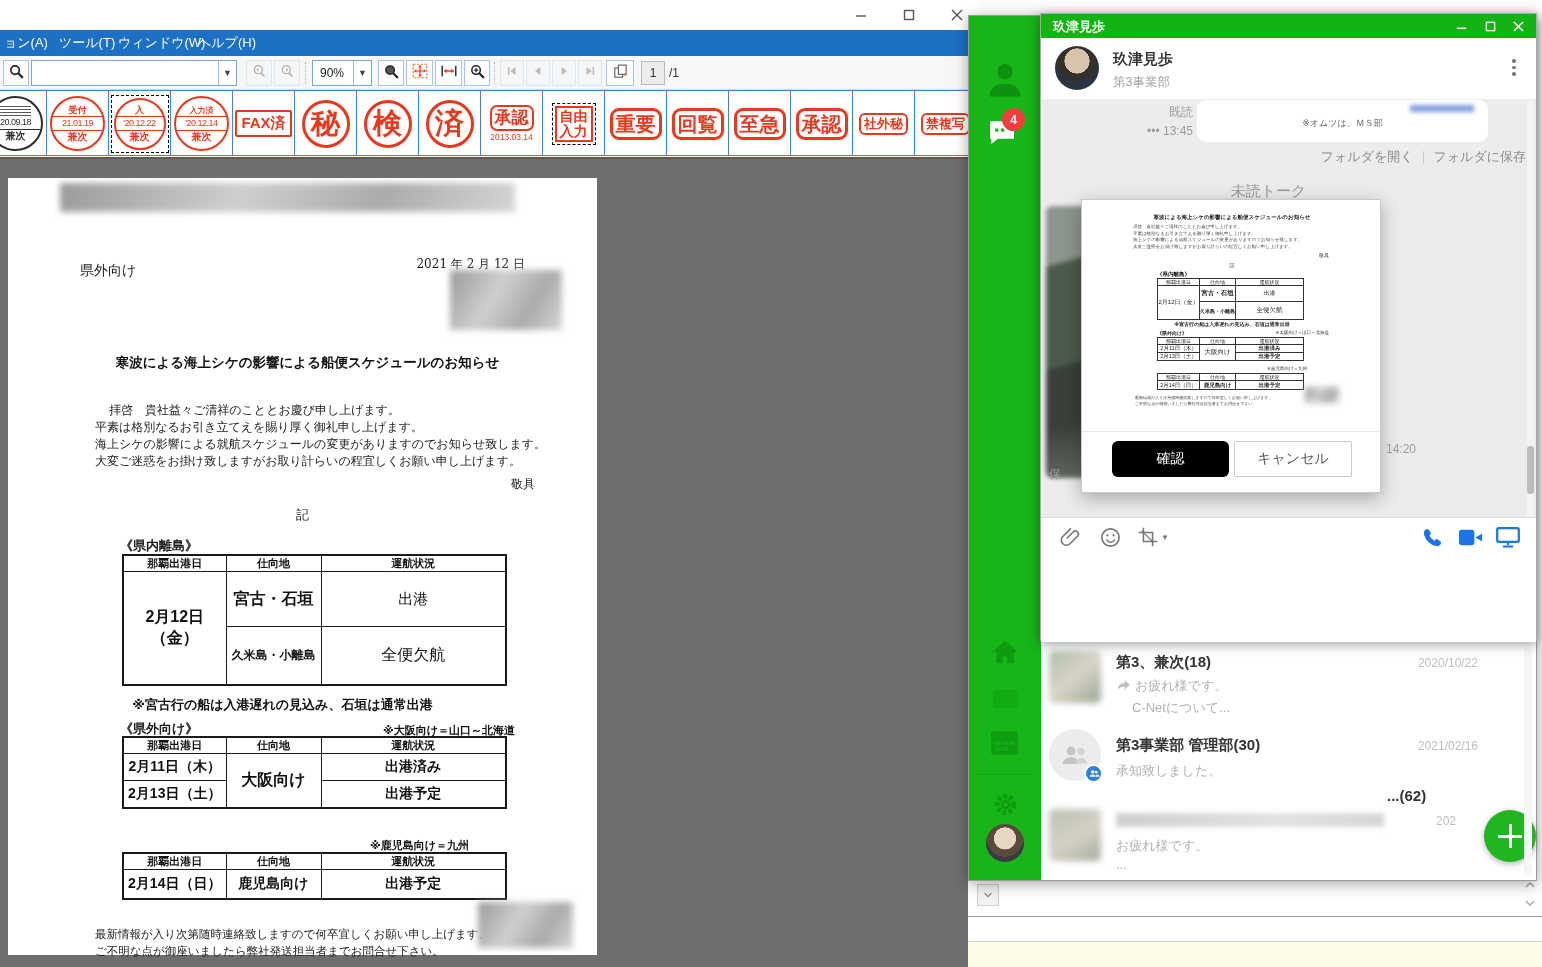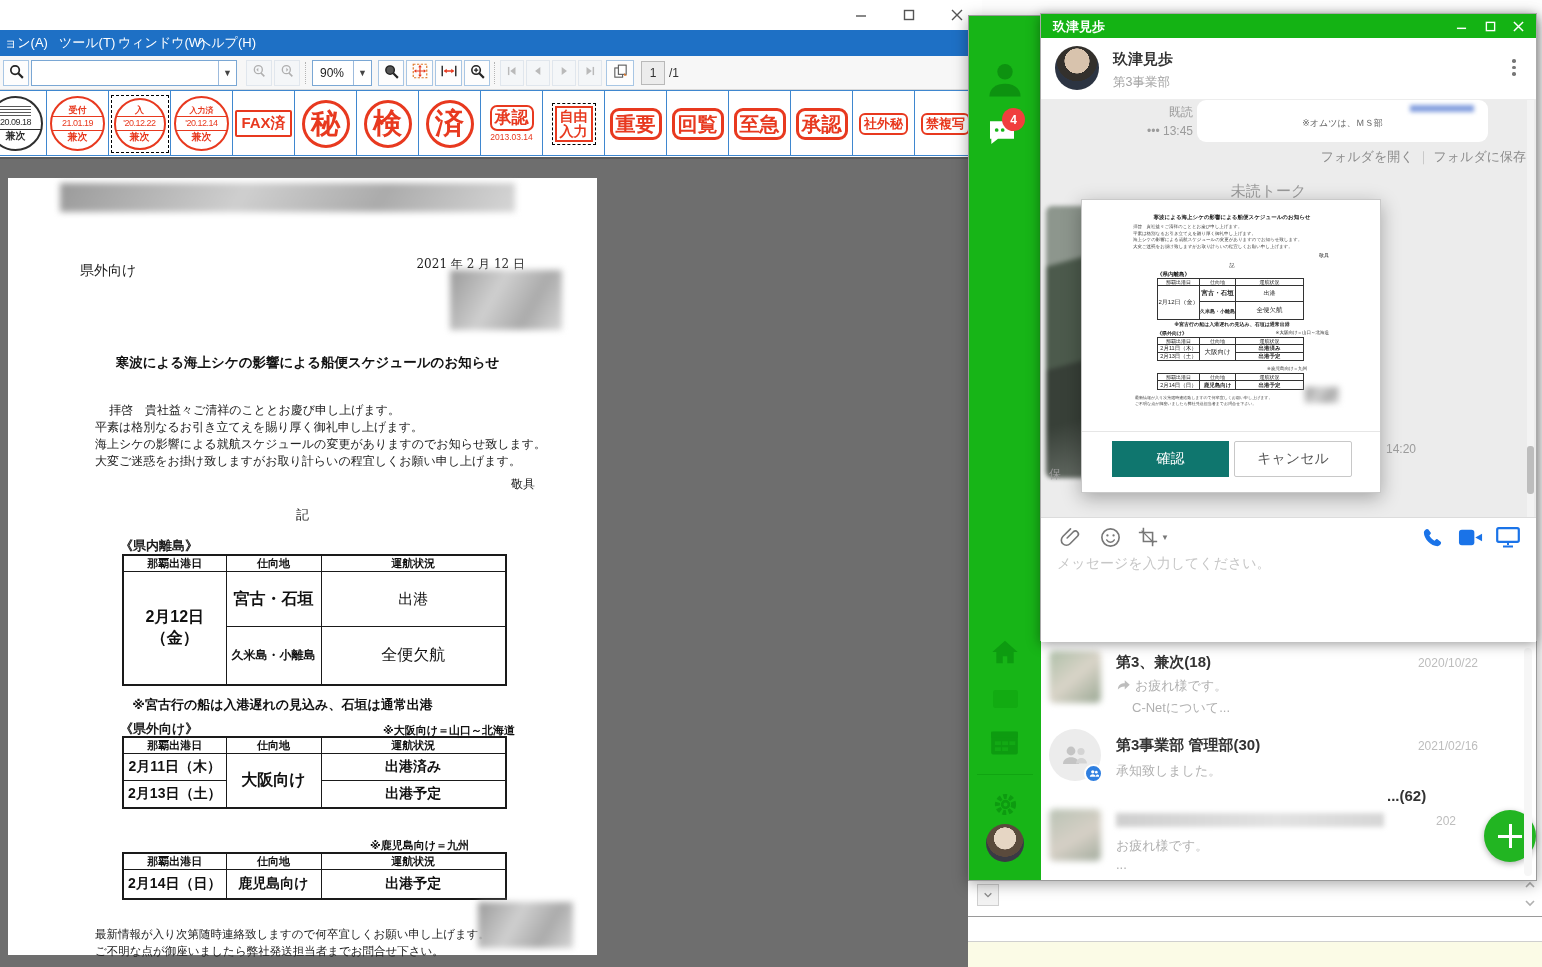--- a/index.html
+++ b/index.html
@@ -89,21 +89,21 @@
   .readcol{position:absolute;left:96px;top:4px;width:56px;text-align:right;color:#9b9b9b;font-size:12px;}
   .bubble{position:absolute;left:156px;top:0;width:291px;height:42px;background:#fff;border-radius:9px;}
   .bubble-txt{position:absolute;left:0;right:0;top:17px;text-align:center;font-size:9px;color:#666;}
   .bubble-bluelink{position:absolute;right:14px;top:5px;width:64px;height:7px;background:#5b7fd4;filter:blur(2px);opacity:.75;}
   .folder-links{position:absolute;right:10px;top:48px;font-size:13px;color:#8c8c8c;}
   .unread{position:absolute;left:0;right:40px;top:82px;text-align:center;font-size:15px;color:#9a9a9a;}
   .thumb{position:absolute;left:5px;top:106px;width:90px;height:272px;border-radius:6px;filter:blur(2px);
      background:linear-gradient(165deg,#8d968d 0 20%,#4c5a4c 21% 55%,#384038 56% 75%,#6d746d);}
   .thumb-cap{position:absolute;left:8px;top:366px;font-size:12px;color:#9b9b9b;}
   .dialog{position:absolute;left:40px;top:99px;width:300px;height:294px;background:#fff;border:1px solid #c9c9c9;box-shadow:0 5px 18px rgba(0,0,0,.3);}
-  .btn-confirm{position:absolute;left:30px;top:241px;width:117px;height:36px;background:#0f766e;color:#fff;font-size:14px;border:none;border-radius:0;display:flex;align-items:center;justify-content:center;}
+  .btn-confirm{position:absolute;left:30px;top:241px;width:117px;height:36px;background:#000000;color:#fff;font-size:14px;border:none;border-radius:6px;display:flex;align-items:center;justify-content:center;}
   .btn-cancel{position:absolute;left:152px;top:241px;width:118px;height:36px;background:#fff;color:#555;font-size:14px;border:1px solid #c8c8c8;border-radius:2px;display:flex;align-items:center;justify-content:center;}
   .dlg-divider{position:absolute;left:0;top:231px;width:100%;height:1px;background:#e6e6e6;}
   .time2{position:absolute;left:345px;top:342px;font-size:12px;color:#9b9b9b;}
   .o-scroll{position:absolute;right:2px;top:0;width:7px;height:417px;background:#f3f3f3;}
   .o-scroll .th{position:absolute;left:0;top:346px;width:7px;height:48px;background:#bdbdbd;border-radius:3px;}
   .o-input{position:absolute;left:0;top:503px;width:100%;height:125px;background:#fff;border-top:1px solid #dcdcdc;}
   .msg-input{position:absolute;left:14px;top:36px;width:440px;border:none;outline:none;font-size:14px;color:#444;background:transparent;font-family:inherit;}
   .msg-input::placeholder{color:#c6c6c6;}
 
   
@@ -664,17 +664,16 @@
             <path d="M18 9l7-4v8z" fill="#1a73e8"></path>
           </svg>
       </div>
       <div class="abs" style="left:455px;top:9px;">
         <svg width="24" height="21" viewBox="0 0 24 21">
             <rect x="1.2" y="1.2" width="21.6" height="13.6" rx="1.5" fill="none" stroke="#1a73e8" stroke-width="2.2"></rect>
             <line x1="12" y1="15" x2="12" y2="18" stroke="#1a73e8" stroke-width="2"></line>
             <line x1="7" y1="19.5" x2="17" y2="19.5" stroke="#1a73e8" stroke-width="2"></line>
           </svg>
       </div>
-      <input class="msg-input" placeholder="メッセージを入力してください。" style="">
     </div>
   </div>
 
 </div>
 
 </body></html>

